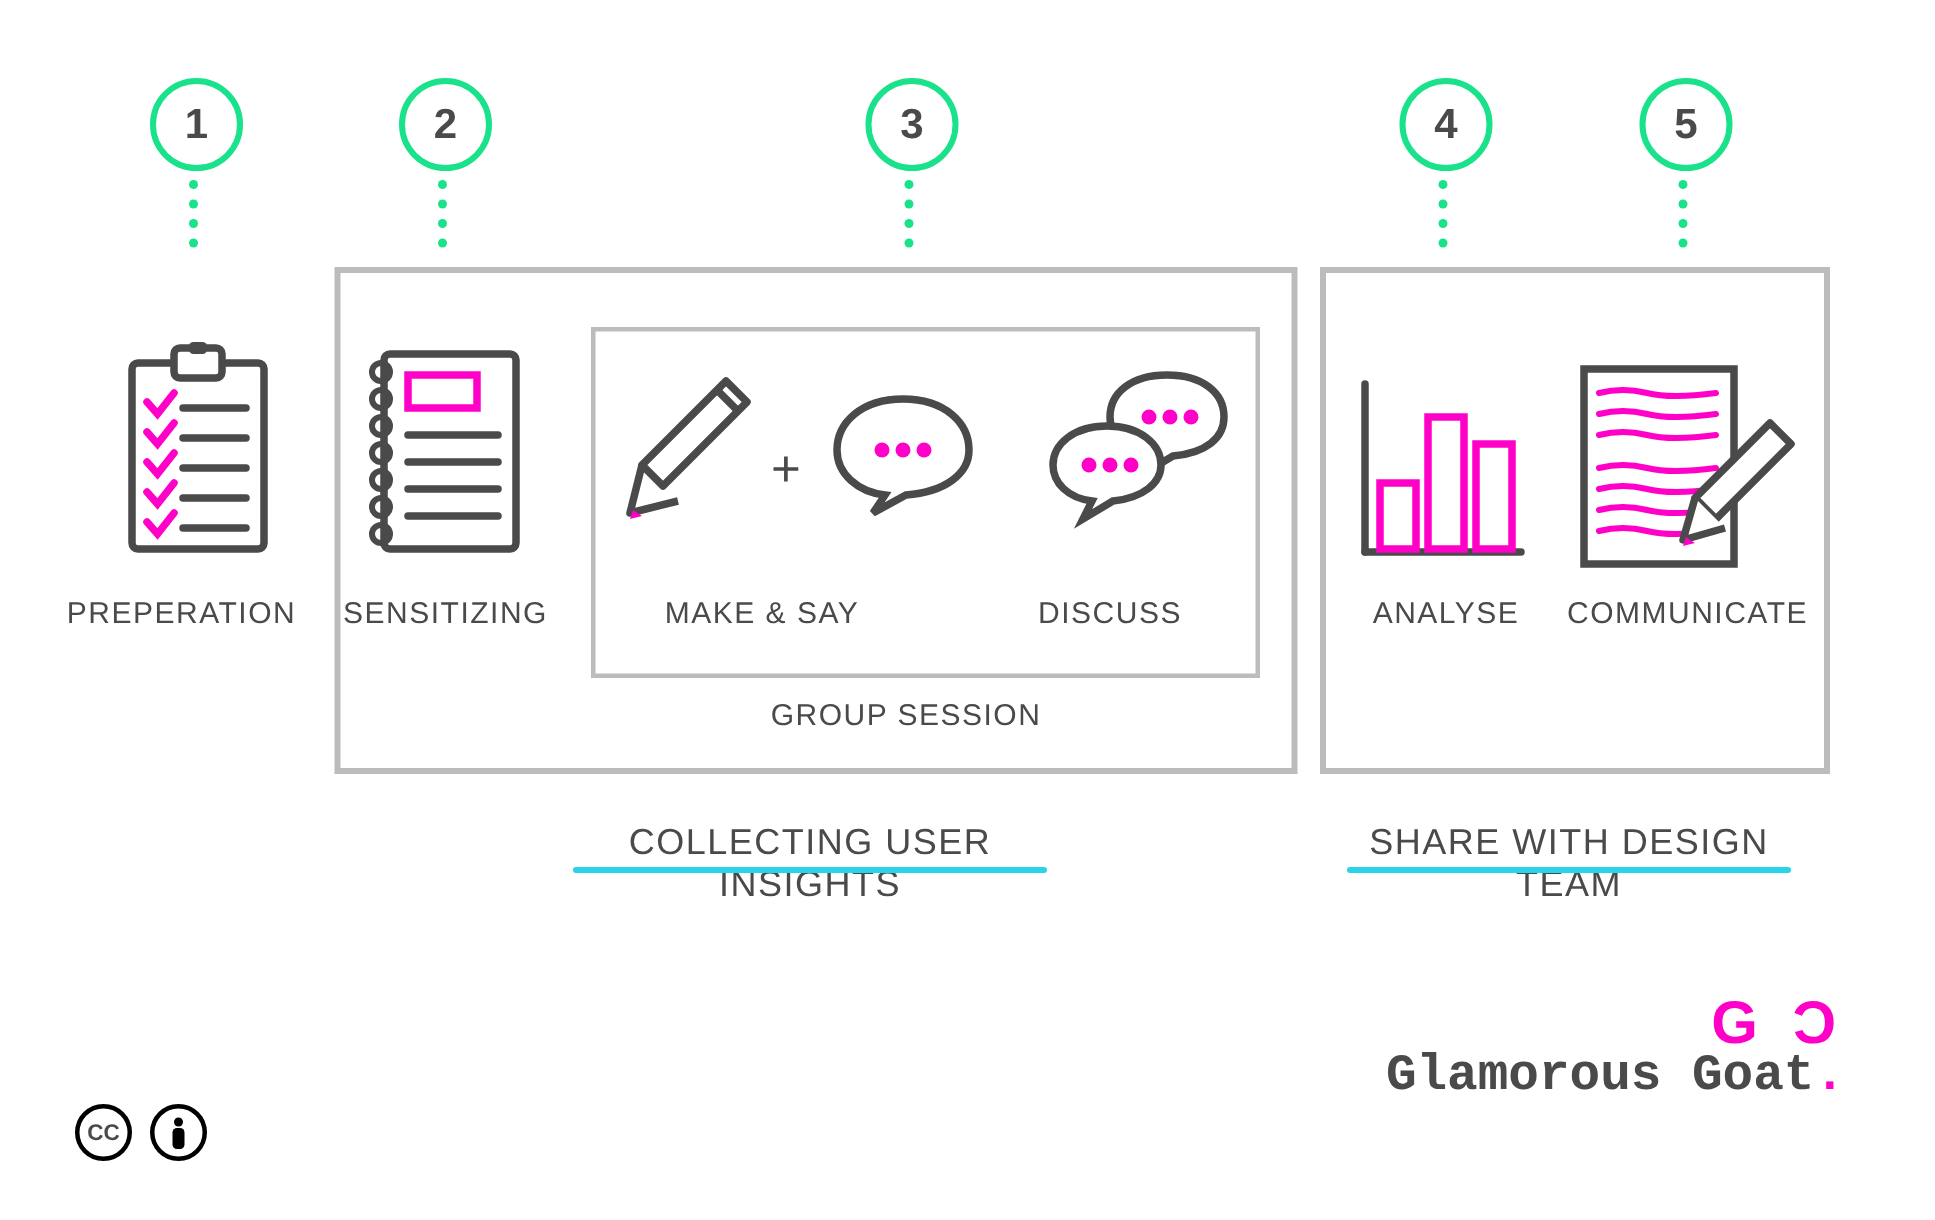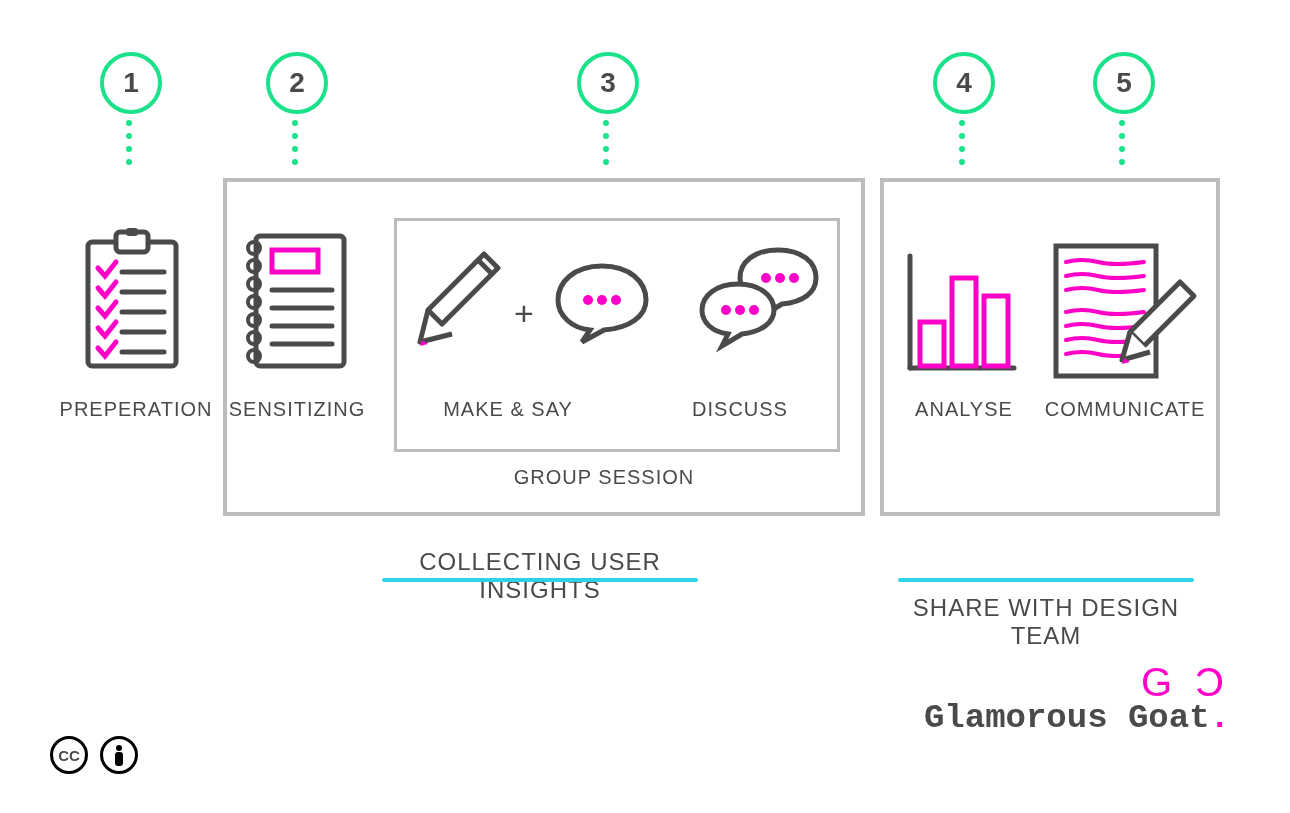--- a/index.html
+++ b/index.html
@@ -35,21 +35,21 @@
   .big-box{border:4px solid var(--lgray);}
   .inner-box{border:3px solid var(--lgray);}
   .footer-label{font-size:24px;letter-spacing:1px;text-transform:uppercase;text-align:center;}
   .underline-cyan{position:absolute;height:4px;background:var(--cyan);border-radius:2px;}
   .url{font-family:Arial,Helvetica,sans-serif;font-size:24px;color:#222;}
   .cc{
     width:32px;height:32px;border:3px solid #000;border-radius:50%;
     display:flex;align-items:center;justify-content:center;font-family:Arial;font-weight:bold;font-size:15px;
   }
   .brand{font-family:Liberation Mono, monospace;font-weight:bold;font-size:34px;}
-  .brand-mark{font-family:Arial;font-weight:400;font-size:40px;color:var(--magenta);letter-spacing:6px;}
+  .brand-mark{font-family:Arial;font-weight:700;font-size:40px;color:var(--magenta);letter-spacing:6px;}
 </style>
 </head>
 <body>
 
 <div class="abs" style="left:100px;top:52px;">
   <div class="circle">
       <span>1</span>
     </div>
 </div>
 <div class="abs dots" style="left:126px;top:120px;">
@@ -127,21 +127,21 @@
   </g>
   <g stroke="#ff00c8" stroke-width="5" stroke-linecap="round" fill="none">
     <polyline points="18,40 25,48 36,34"></polyline>
         <polyline points="18,60 25,68 36,54"></polyline>
     <polyline points="18,80 25,88 36,74"></polyline>
         <polyline points="18,100 25,108 36,94"></polyline>
     <polyline points="18,120 25,128 36,114"></polyline>
   </g>
 </svg>
 </div>
-<div class="abs step-label" style="left:56px;top:398px;width:160px;">
+<div class="abs step-label" style="left:41px;top:398px;width:160px;">
   <div class="highlight" style="left:4px;top:3px;width:152px;"></div>
   <span>PREPERATION</span>
 </div>
 
 <div class="abs" style="left:240px;top:228px;">
 <svg width="110" height="146" viewBox="0 0 110 146">
   <rect x="16" y="8" width="88" height="130" rx="4" fill="none" stroke="#4a4a4a" stroke-width="5"></rect>
   <g stroke="#4a4a4a" stroke-width="4" fill="none">
     <circle cx="14" cy="20" r="6"></circle>
         <circle cx="14" cy="38" r="6"></circle>
@@ -258,21 +258,21 @@
 <div class="abs step-label" style="left:1030px;top:398px;width:190px;">
   <div class="highlight" style="left:4px;top:3px;width:182px;"></div>
   <span>COMMUNICATE</span>
 </div>
 
 <div class="abs footer-label" style="left:360px;top:548px;width:360px;">
   <span>COLLECTING USER INSIGHTS</span>
 </div>
 <div class="abs underline-cyan" style="left:382px;top:578px;width:316px;"></div>
 
-<div class="abs footer-label" style="left:878px;top:548px;width:336px;margin-top:46px;">
+<div class="abs footer-label" style="left:878px;top:548px;width:336px;">
   <span>SHARE WITH DESIGN TEAM</span>
 </div>
 <div class="abs underline-cyan" style="left:898px;top:578px;width:296px;"></div>
 
 <div class="abs" style="left:50px;top:736px;display:flex;align-items:center;gap:12px;">
   <div class="cc">CC</div>
   <div class="cc">
     <svg width="14" height="22" viewBox="0 0 14 22">
         <circle cx="7" cy="4" r="3" fill="#000"></circle>
         <rect x="3" y="8" width="8" height="14" rx="3" fill="#000"></rect>

